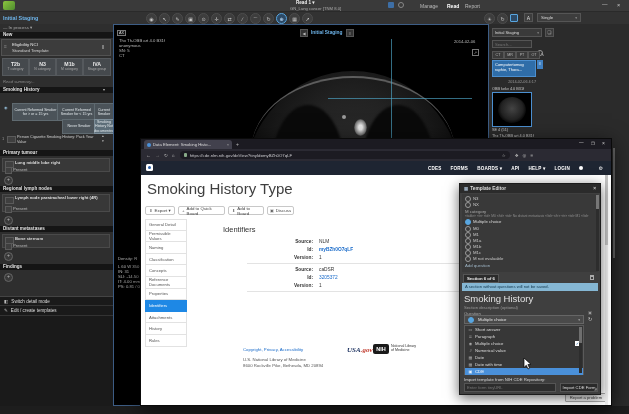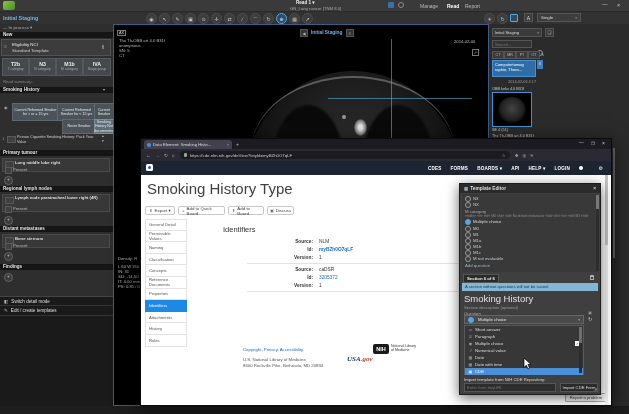--- a/index.html
+++ b/index.html
@@ -360,21 +360,21 @@
     </div>
     <div class="a" style="left:108px;top:144px;display:flex;">
       <span class="idlbl">Version:</span>
       <span class="idval">1</span>
     </div>
     <div class="a hr" style="left:106px;top:152px;width:212px;"></div>
 
     <div class="a tx" style="left:102px;top:208px;font-size:4.3px;color:#1669c9;">Copyright, Privacy, Accessibility</div>
     <div class="a tx" style="left:102px;top:218px;font-size:4.3px;color:#555;">U.S. National Library of Medicine</div>
     <div class="a tx" style="left:102px;top:224px;font-size:4.3px;color:#555;">8600 Rockville Pike, Bethesda, MD 20894</div>
-    <div class="a tx" style="left:206px;top:216px;font-family:'Liberation Serif',serif;font-style:italic;font-weight:bold;font-size:7px;"><span style="color:#1a2f5e;">USA</span><span style="color:#c0392b;">.gov</span></div>
+    <div class="a tx" style="left:206px;top:207px;font-family:'Liberation Serif',serif;font-style:italic;font-weight:bold;font-size:7px;"><span style="color:#1a2f5e;">USA</span><span style="color:#c0392b;">.gov</span></div>
     <div class="a" style="left:232px;top:205px;width:16px;height:10px;background:#1a1a1a;border-radius:2px;color:#fff;font-size:5.5px;font-weight:bold;text-align:center;line-height:10px;"><span>NIH</span></div>
     <div class="a" style="left:250px;top:205px;font-size:3.6px;color:#333;line-height:1.25;">
       <div>National Library</div>
       <div>of Medicine</div>
     </div>
     <div class="a" style="left:424px;top:254px;width:42px;height:9px;background:#f2f2f2;border:1px solid #aaa;border-radius:1px;color:#444;font-size:4.2px;text-align:center;line-height:8px;box-sizing:border-box;"><span>Report a problem</span></div>
     <div class="a" style="left:464px;top:36px;width:3px;height:230px;background:#efefef;">
         <div style="width:3px;height:70px;background:#c2c2c2;"></div>
       </div>
 

